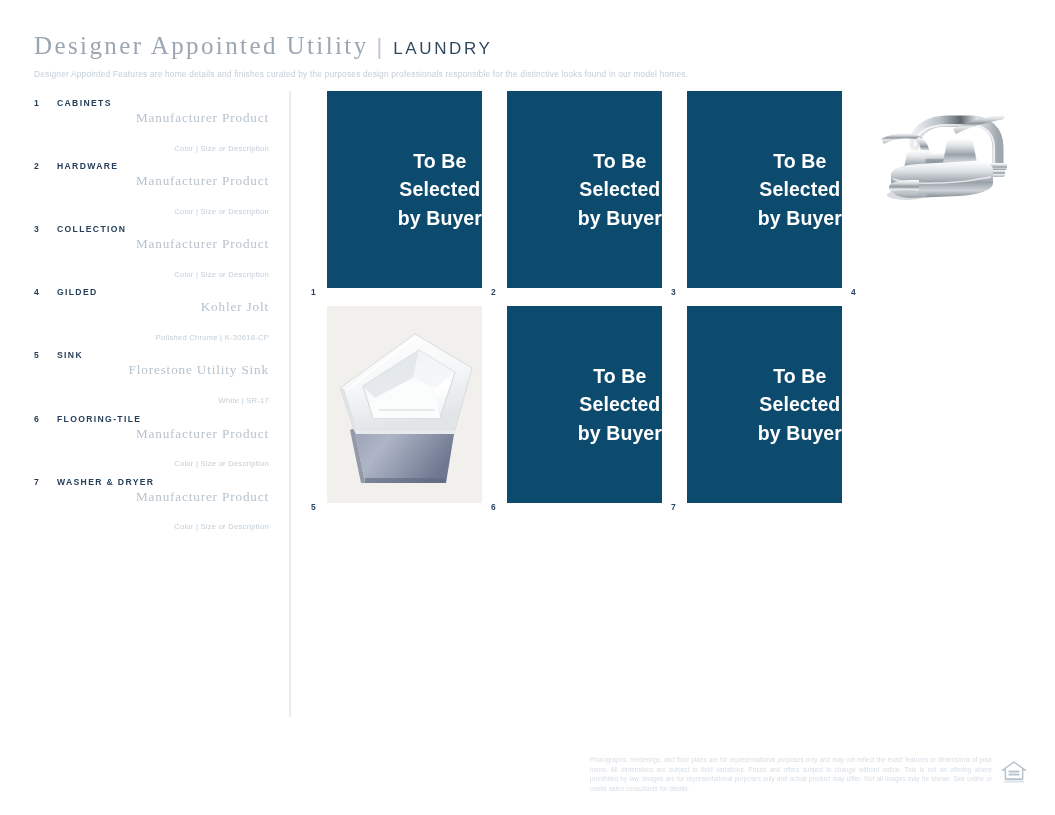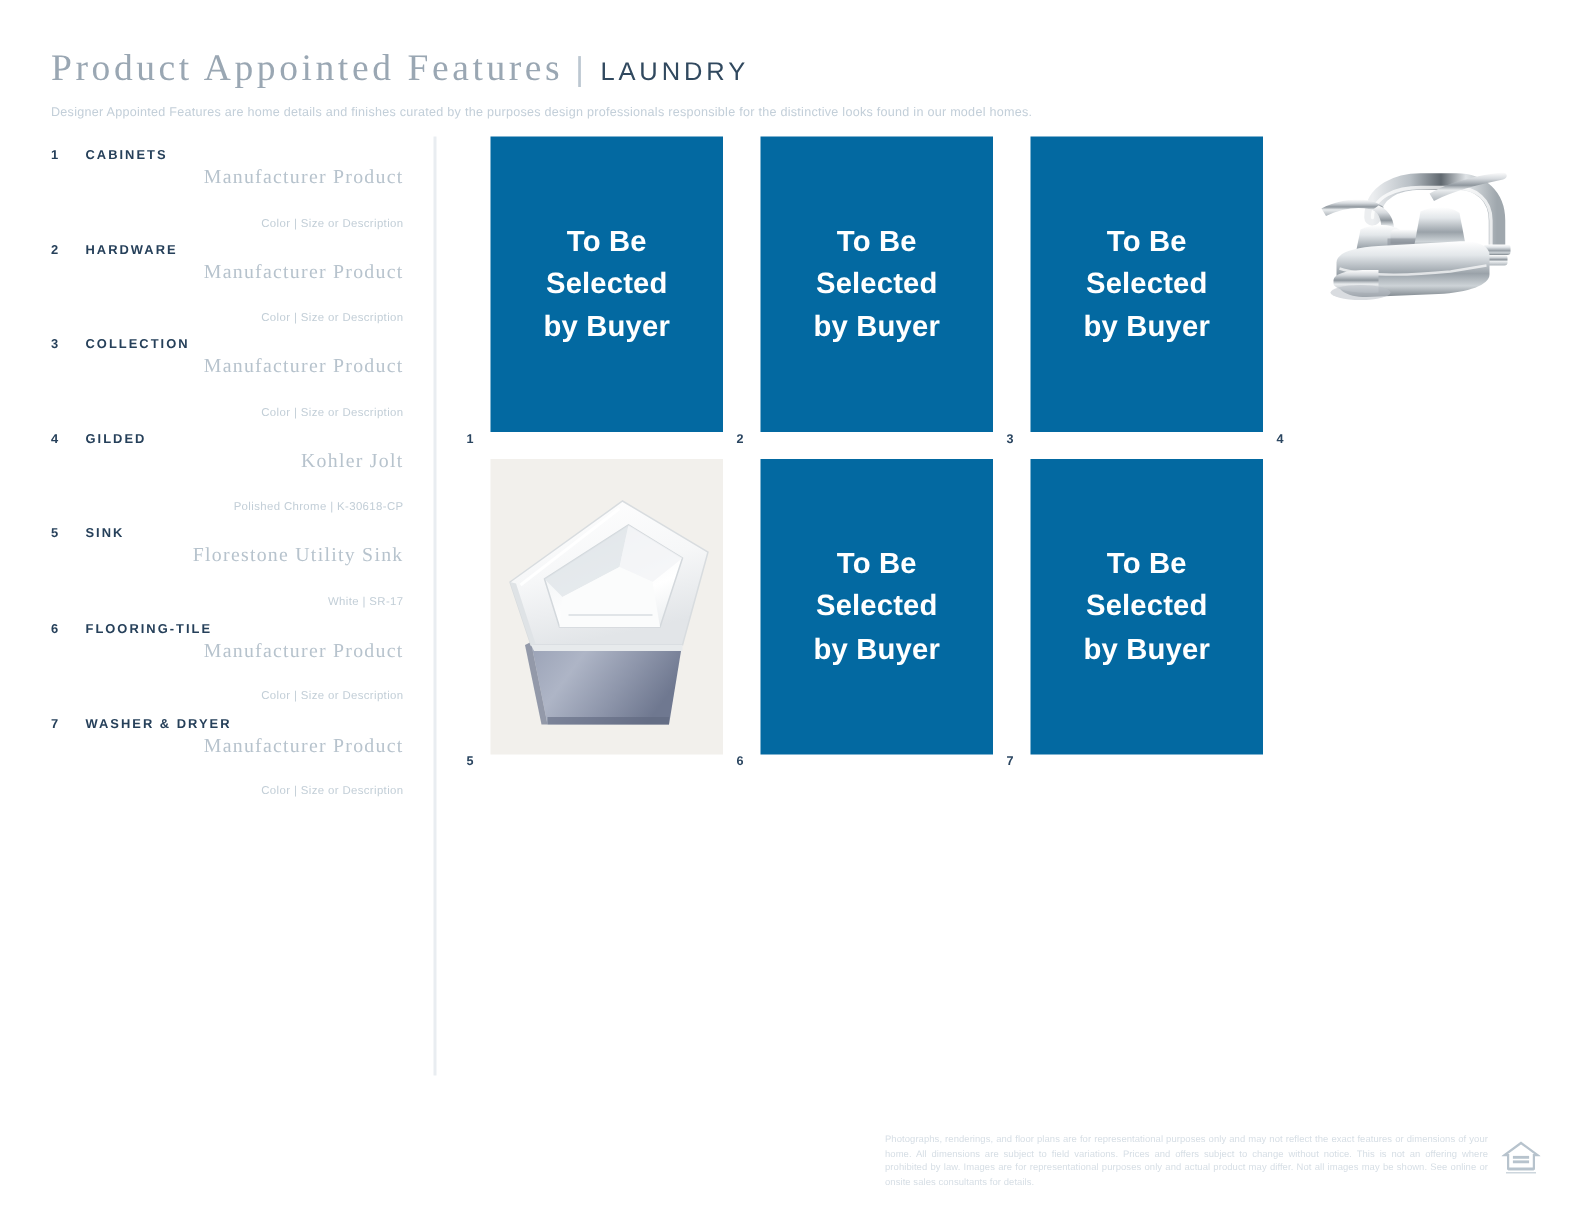--- a/index.html
+++ b/index.html
@@ -118,24 +118,24 @@
     height: 197px;
   }
   .cell.c0 { left: 16px; }
   .cell.c1 { left: 196px; }
   .cell.c2 { left: 376px; }
   .cell.c3 { left: 556px; }
 
   .placeholder {
     width: 155px;
     height: 197px;
-    background: #0369a1;
+    background: #0c4a6e;
     display: flex;
     align-items: center;
-    justify-content: center;
+    justify-content: flex-end;
   }
   .placeholder-text {
     color: #ffffff;
     font-size: 19.5px;
     font-weight: bold;
     text-align: center;
     line-height: 1.45;
     letter-spacing: 0.1px;
   }
 
@@ -191,21 +191,21 @@
     top: 760px;
     width: 26px;
     height: 24px;
   }
 </style>
 </head>
 <body>
 
 <div id="header">
   <div id="title-row">
-    <span class="title-serif">Product Appointed Features</span>
+    <span class="title-serif">Designer Appointed Utility</span>
     <span class="title-divider">|</span>
     <span class="title-room">LAUNDRY</span>
   </div>
   <div id="subtitle">Designer Appointed Features are home details and finishes curated by the purposes design professionals responsible for the distinctive looks found in our model homes.</div>
 </div>
 
 <div id="sidebar">
 
   <div class="feature">
     <div class="feature-head">

